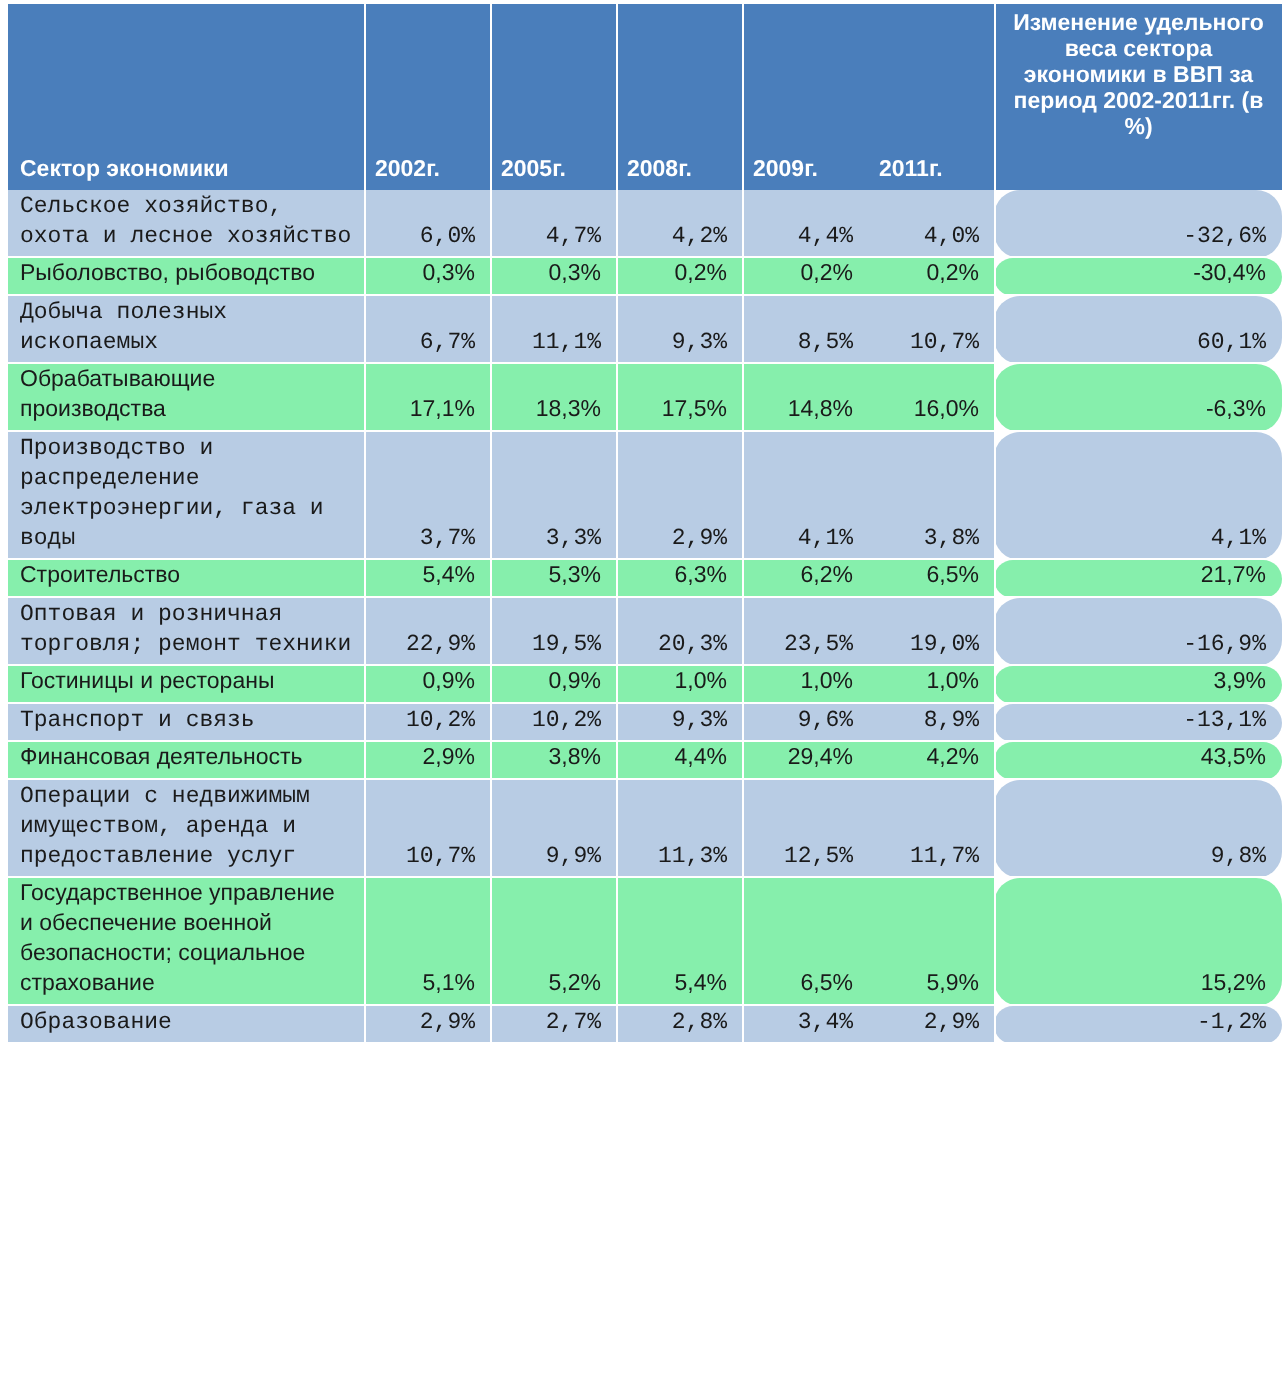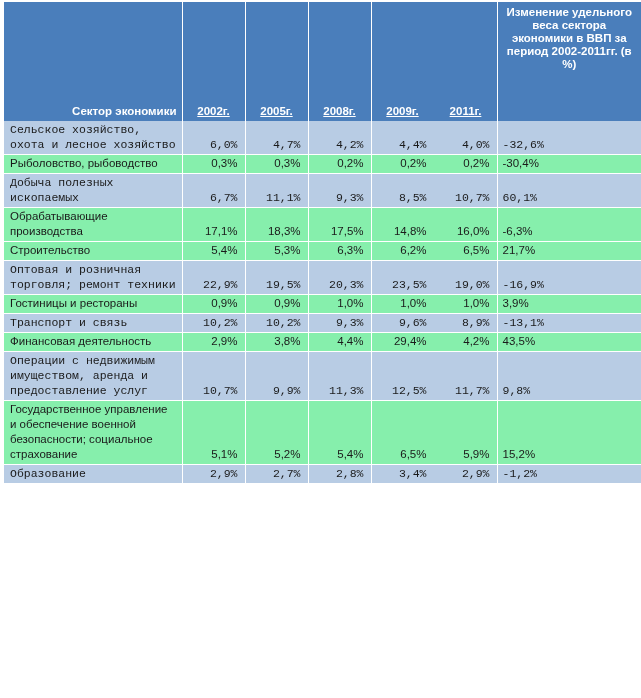--- a/index.html
+++ b/index.html
@@ -35,25 +35,25 @@
 
   thead th {
     background: #4A7EBB;
     color: #ffffff;
     font-weight: bold;
     font-size: 11.5px;
     vertical-align: bottom;
     padding: 2px 5px 3px 5px;
     border-right: 1px solid #ffffff;
     line-height: 13px;
-    height: 119px;
+    height: 93px;
     box-sizing: border-box;
   }
-  thead th.h-sector { text-align: right; padding-left: 6px; }
-  thead th.h-year   { text-align: center; text-decoration: underline; }
+  thead th.h-sector { text-align: left; padding-left: 6px; }
+  thead th.h-year   { text-align: left; }
   thead th.h-year.noborder { border-right: 1px solid transparent; }
   thead th.h-change {
     text-align: center;
     vertical-align: top;
     padding-top: 4px;
     border-right: none;
   }
 
   tbody td {
     border-right: 1px solid #ffffff;
@@ -65,22 +65,24 @@
   tbody td.sector {
     text-align: left;
     padding-left: 6px;
   }
   tbody td.num {
     text-align: right;
     padding-right: 7px;
   }
   tbody td.num.noborder { border-right: 1px solid transparent; }
   tbody td.change {
+    text-align: right;
     padding-right: 8px;
     border-right: none;
+    border-radius: 13px;
   }
   tbody tr.shade-dark  td { background: #B8CCE4; font-family: Liberation Mono, monospace; }
   tbody tr.shade-light td { background: #86efac; }
   tbody tr td { border-bottom: 1px solid #ffffff; }
 </style>
 </head>
 <body>
 
 <div id="table-wrap">
   <table class="gdp-table">
@@ -134,20 +136,29 @@
         </tr>
         <tr class="shade-light">
           <td class="sector">Обрабатывающие производства</td>
           <td class="num">17,1%</td>
           <td class="num">18,3%</td>
           <td class="num">17,5%</td>
           <td class="num noborder">14,8%</td>
           <td class="num">16,0%</td>
           <td class="change">-6,3%</td>
         </tr>
+        <tr class="shade-dark">
+          <td class="sector">Производство и распределение электроэнергии, газа и воды</td>
+          <td class="num">3,7%</td>
+          <td class="num">3,3%</td>
+          <td class="num">2,9%</td>
+          <td class="num noborder">4,1%</td>
+          <td class="num">3,8%</td>
+          <td class="change">4,1%</td>
+        </tr>
         <tr class="shade-light">
           <td class="sector">Строительство</td>
           <td class="num">5,4%</td>
           <td class="num">5,3%</td>
           <td class="num">6,3%</td>
           <td class="num noborder">6,2%</td>
           <td class="num">6,5%</td>
           <td class="change">21,7%</td>
         </tr>
         <tr class="shade-dark">

